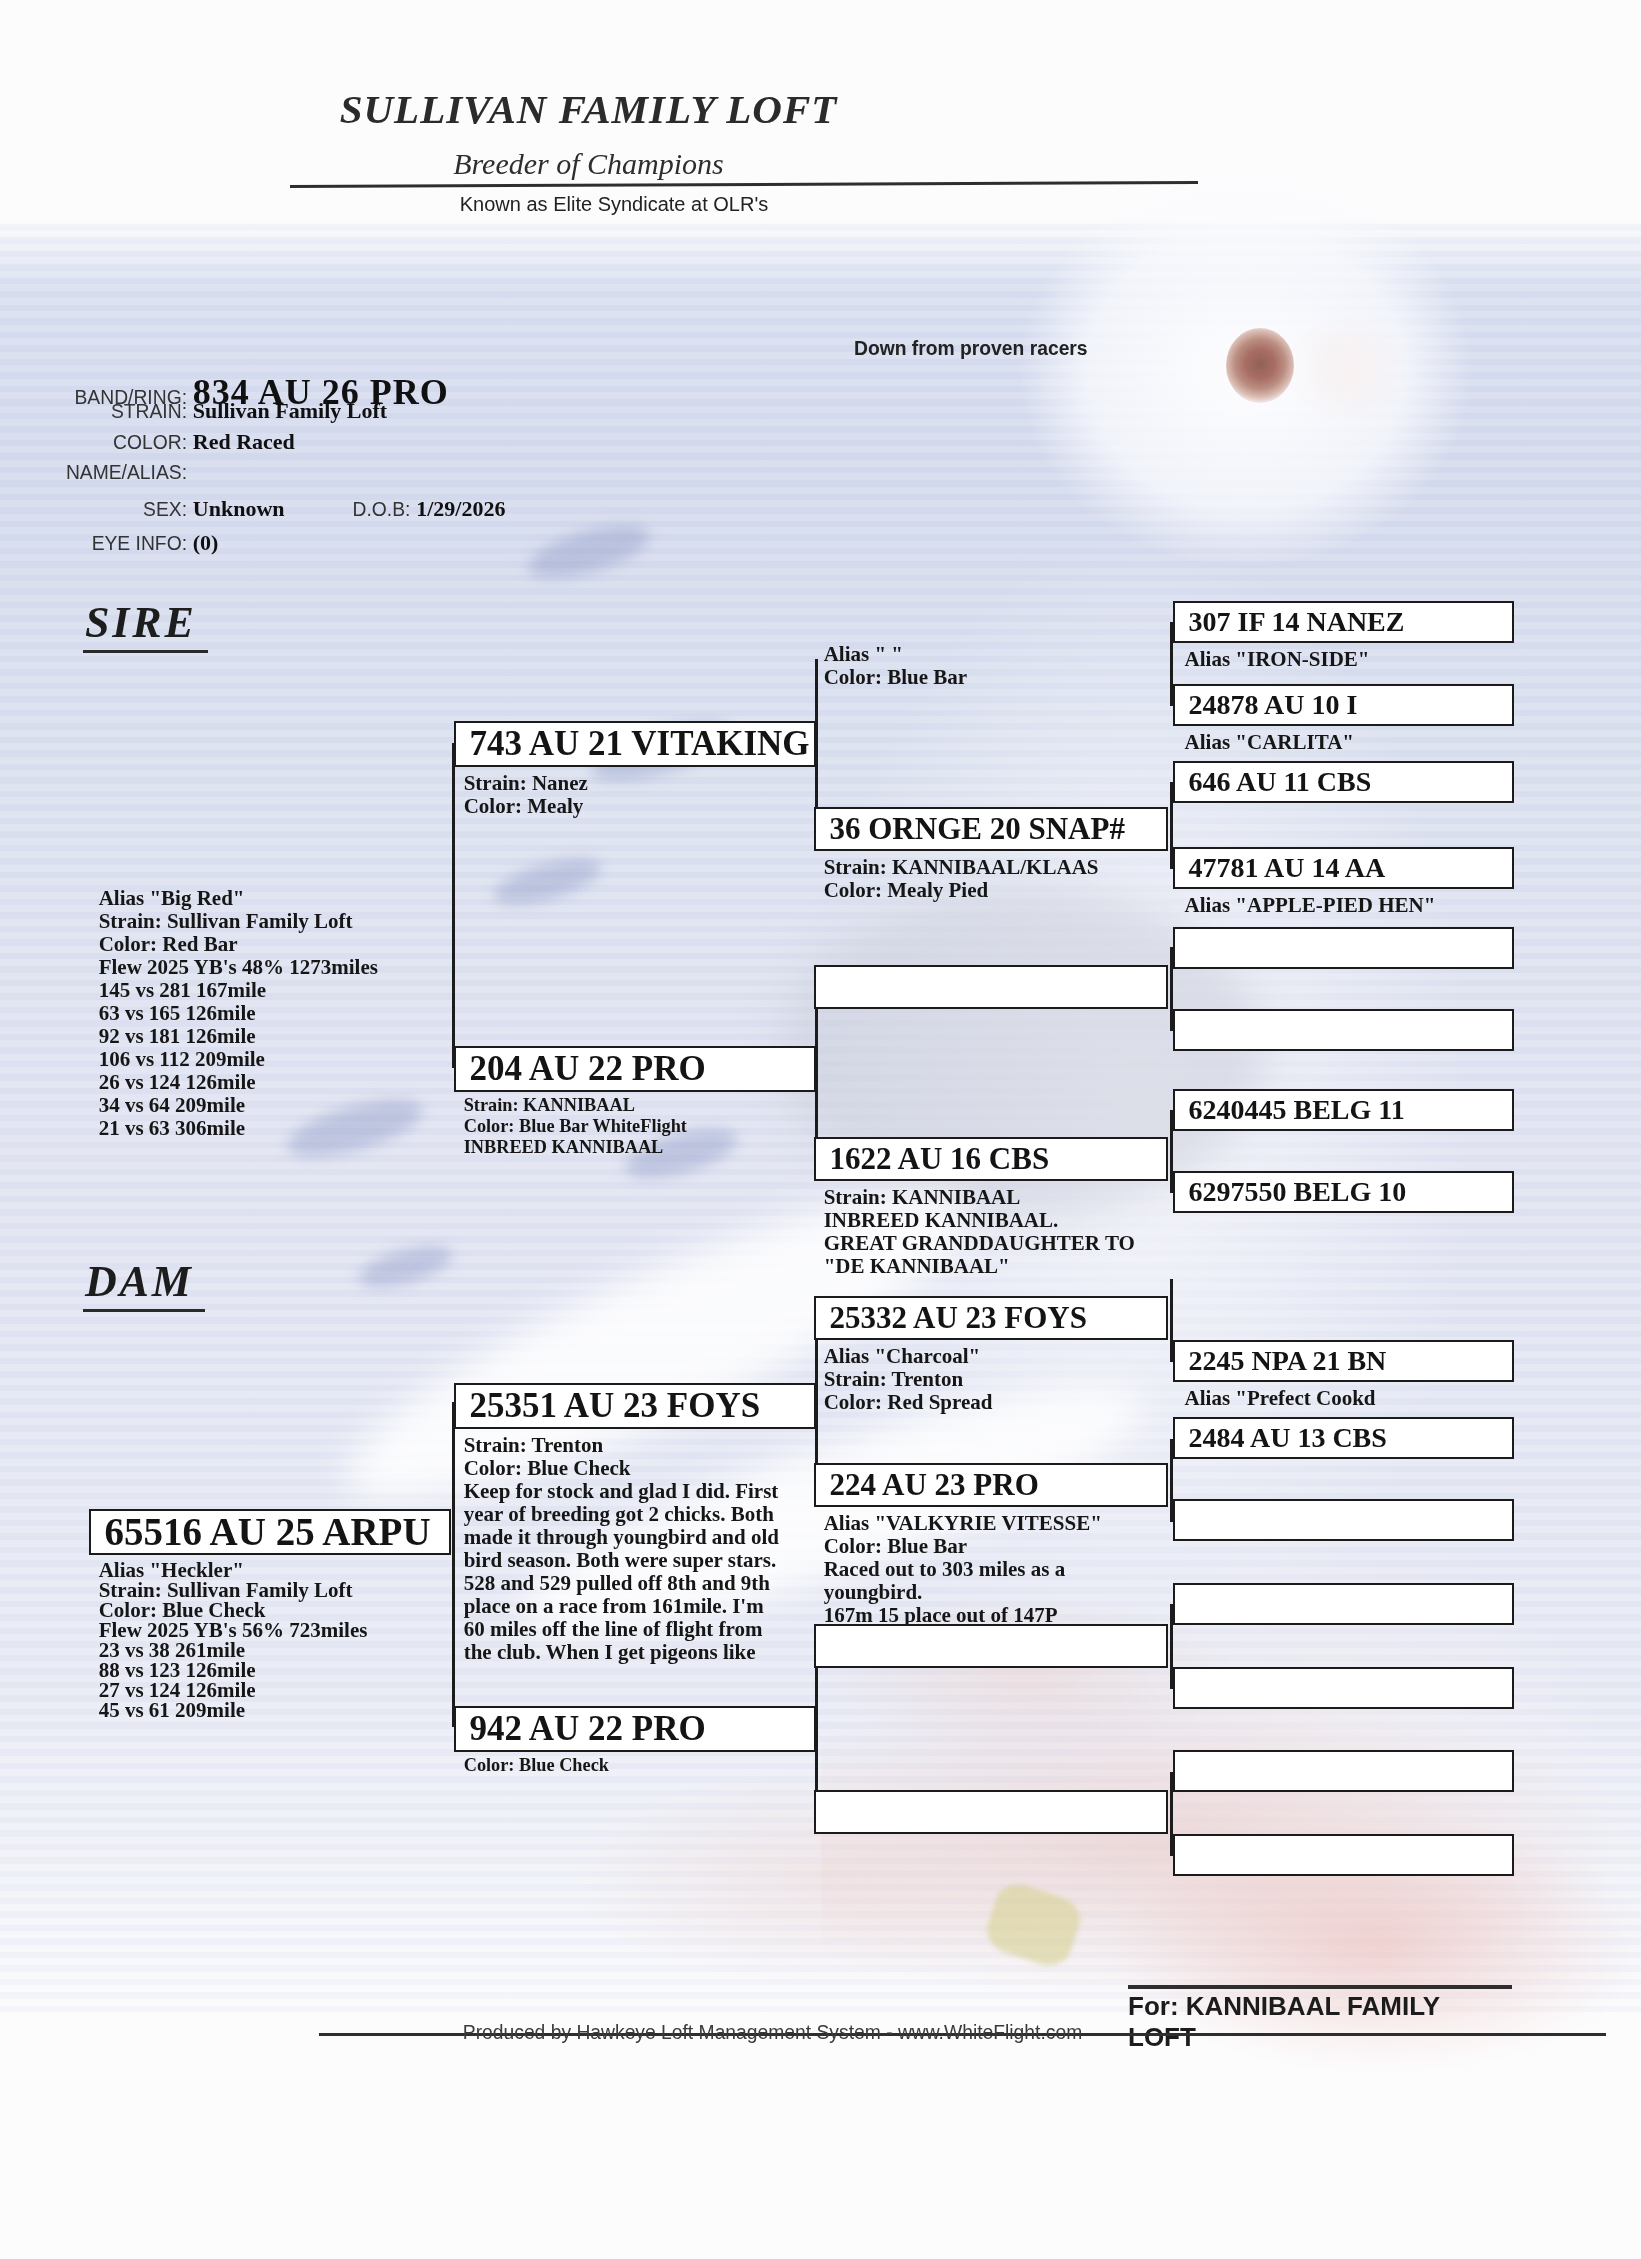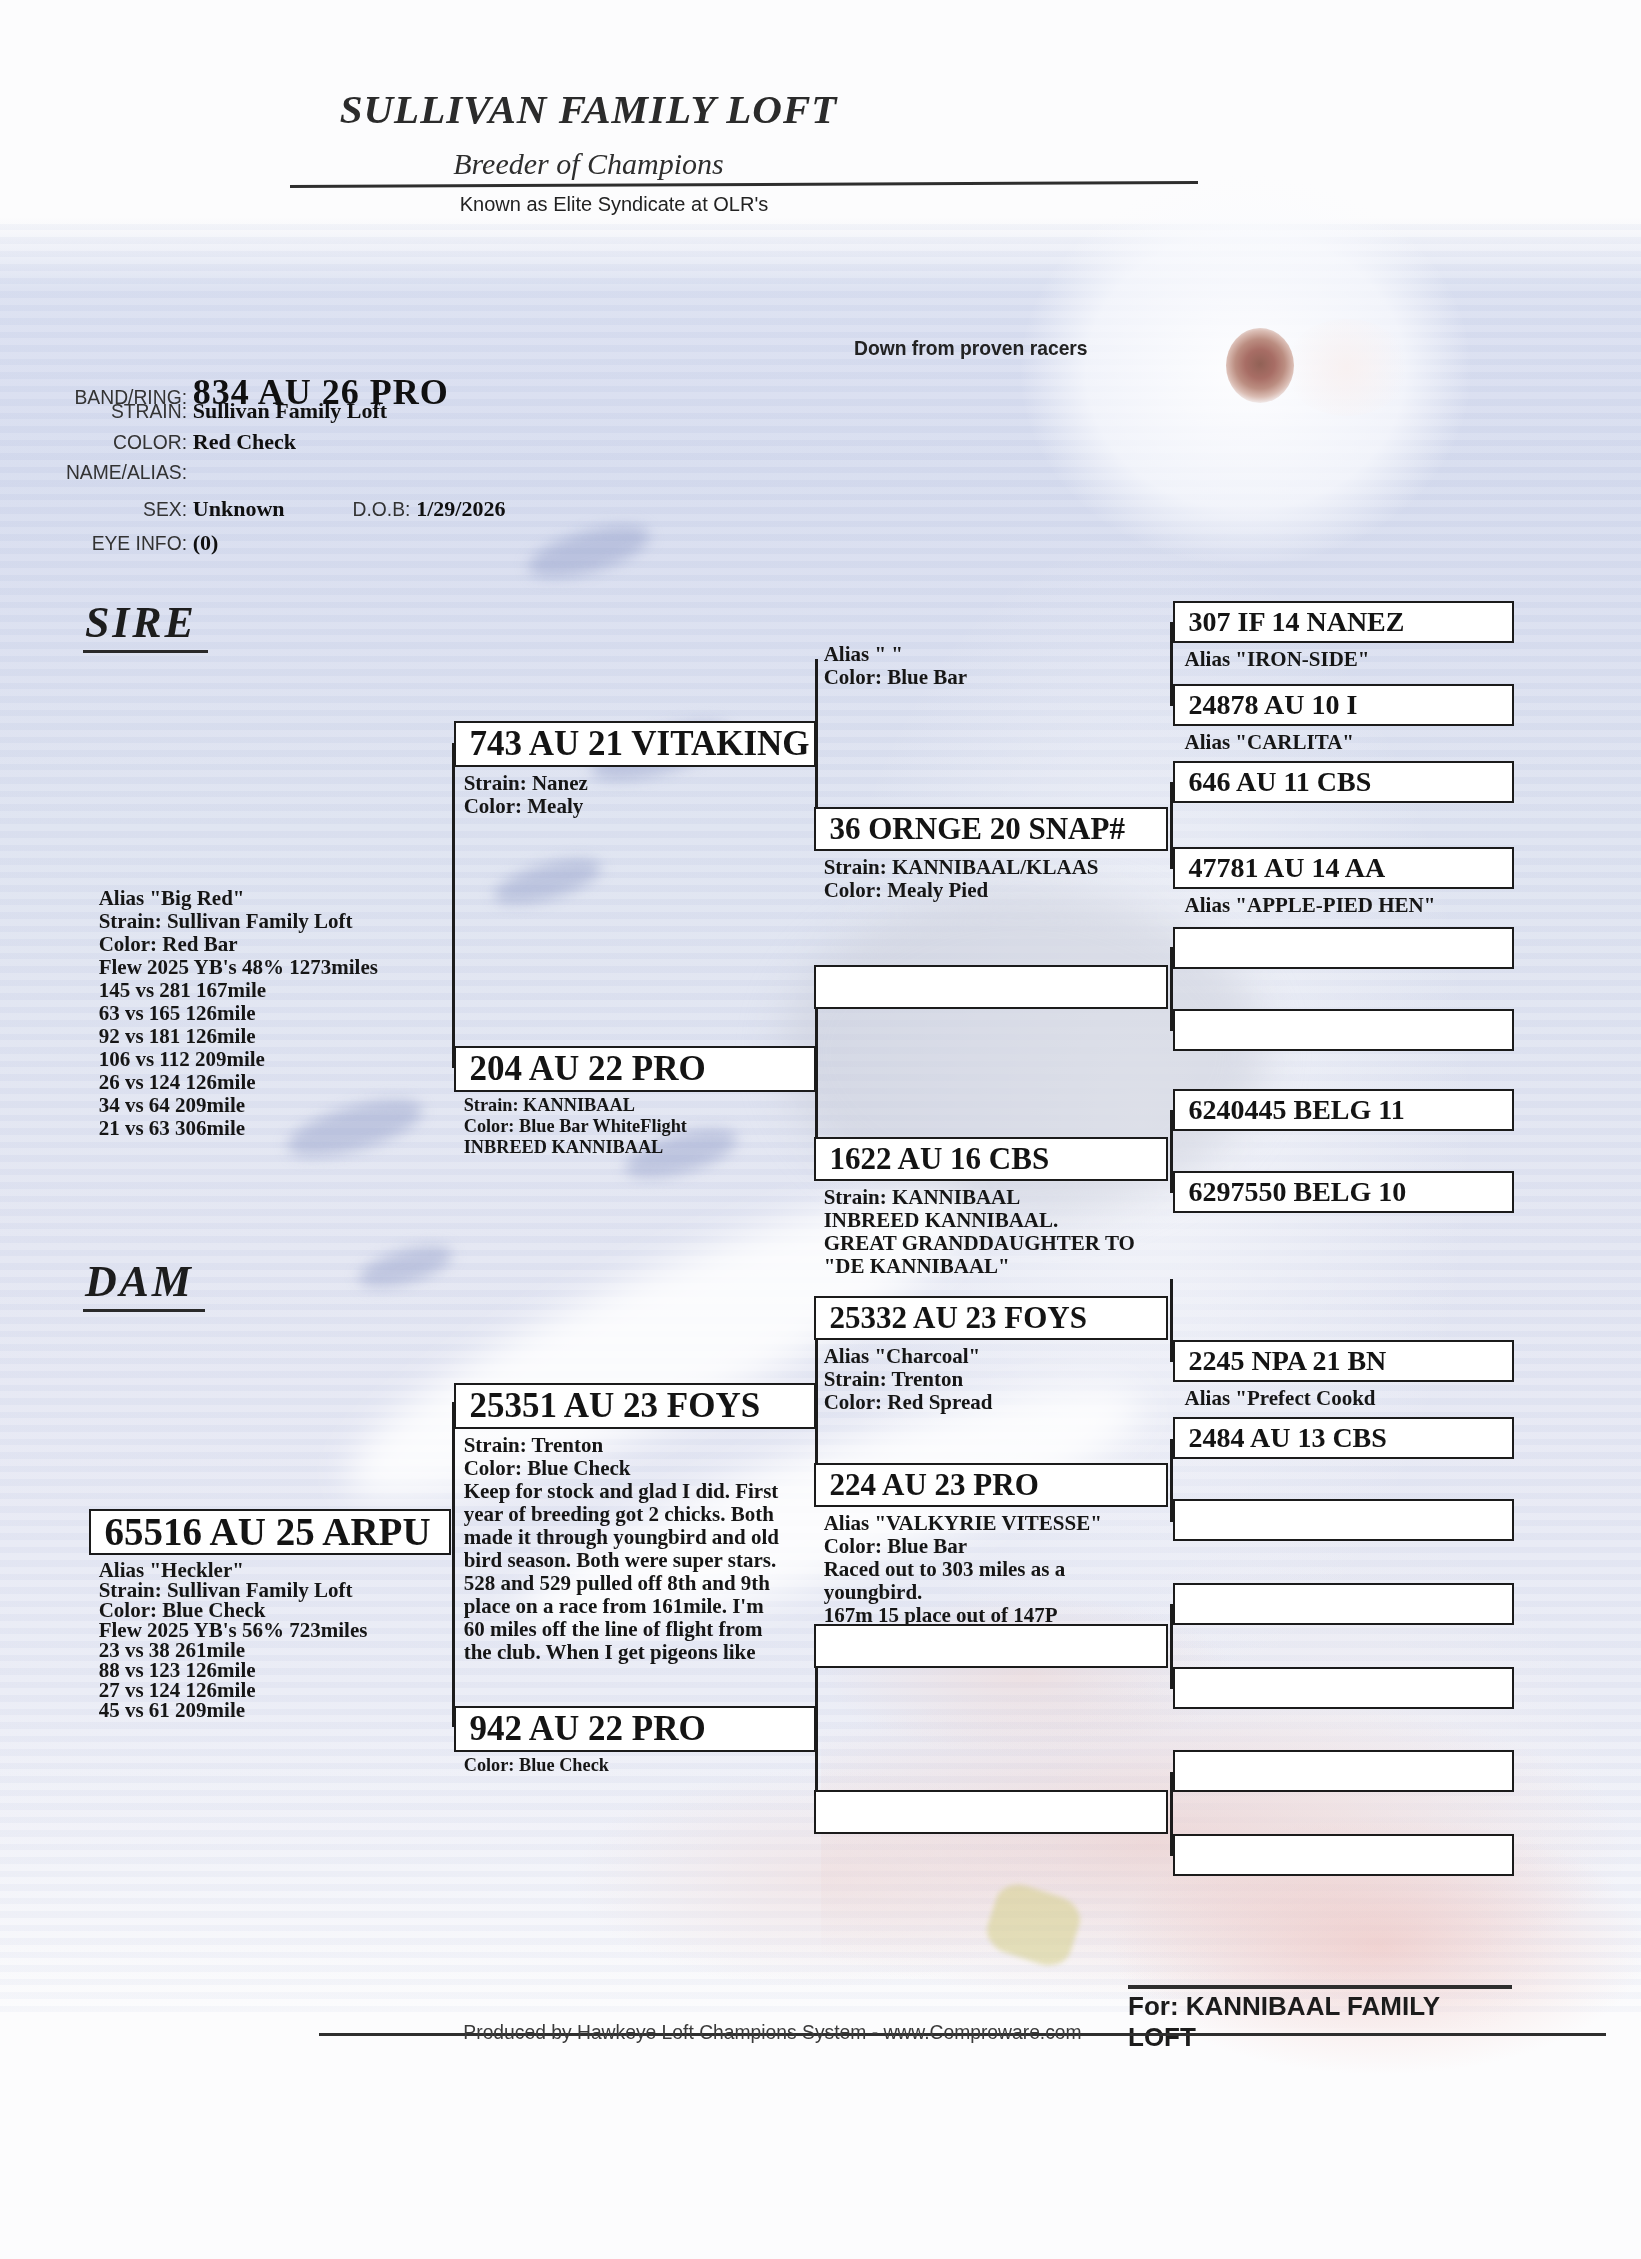--- a/index.html
+++ b/index.html
@@ -108,21 +108,21 @@
   <div class="info-row" style="top:371px;">
     <span class="ilabel">BAND/RING:</span>
     <span class="ival big">834 AU 26 PRO</span>
   </div>
   <div class="info-row" style="top:398px;">
     <span class="ilabel">STRAIN:</span>
     <span class="ival">Sullivan Family Loft</span>
   </div>
   <div class="info-row" style="top:429px;">
     <span class="ilabel">COLOR:</span>
-    <span class="ival">Red Check</span>
+    <span class="ival">Red Raced</span>
   </div>
   <div class="info-row" style="top:462px;">
     <span class="ilabel">NAME/ALIAS:</span>
     <span class="ival"></span>
   </div>
   <div class="info-row" style="top:496px;">
     <span class="ilabel">SEX:</span>
     <span class="ival">Unknown</span>
     <span class="ilabel auto">D.O.B:</span>
     <span class="ival">1/29/2026</span>
@@ -291,16 +291,16 @@
   <div class="ped g4" style="left:1173px;top:1750px;">
     <div class="band"></div>
   </div>
   <div class="ped g4" style="left:1173px;top:1834px;">
     <div class="band"></div>
   </div>
 
   <div class="hline" style="left:1128px;top:1985px;width:384px;height:3.9px;"></div>
   <div class="for-text">For: KANNIBAAL FAMILY LOFT</div>
   <div class="hline" style="left:319px;top:2033px;width:1287px;"></div>
-  <div class="produced">Produced by Hawkeye Loft Champions System - www.Comproware.com</div>
+  <div class="produced">Produced by Hawkeye Loft Management System - www.WhiteFlight.com</div>
 
 </div>
 
 
 </body></html>

